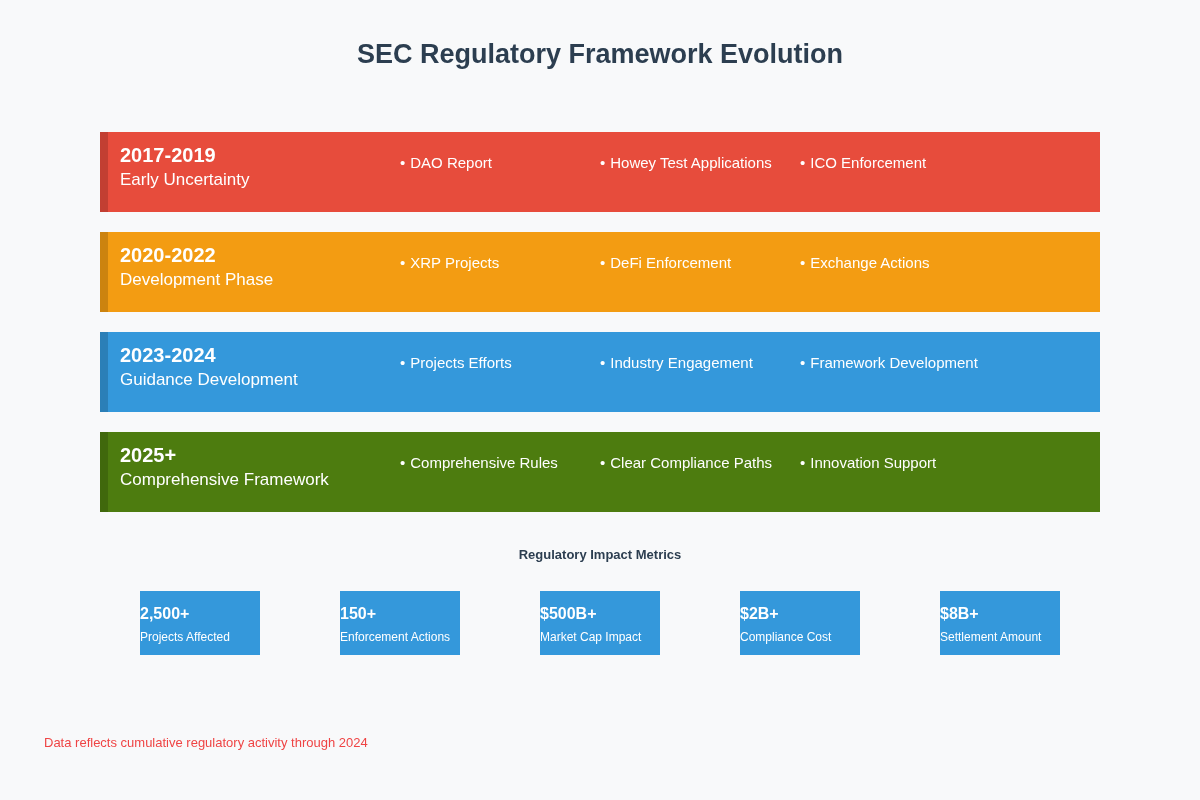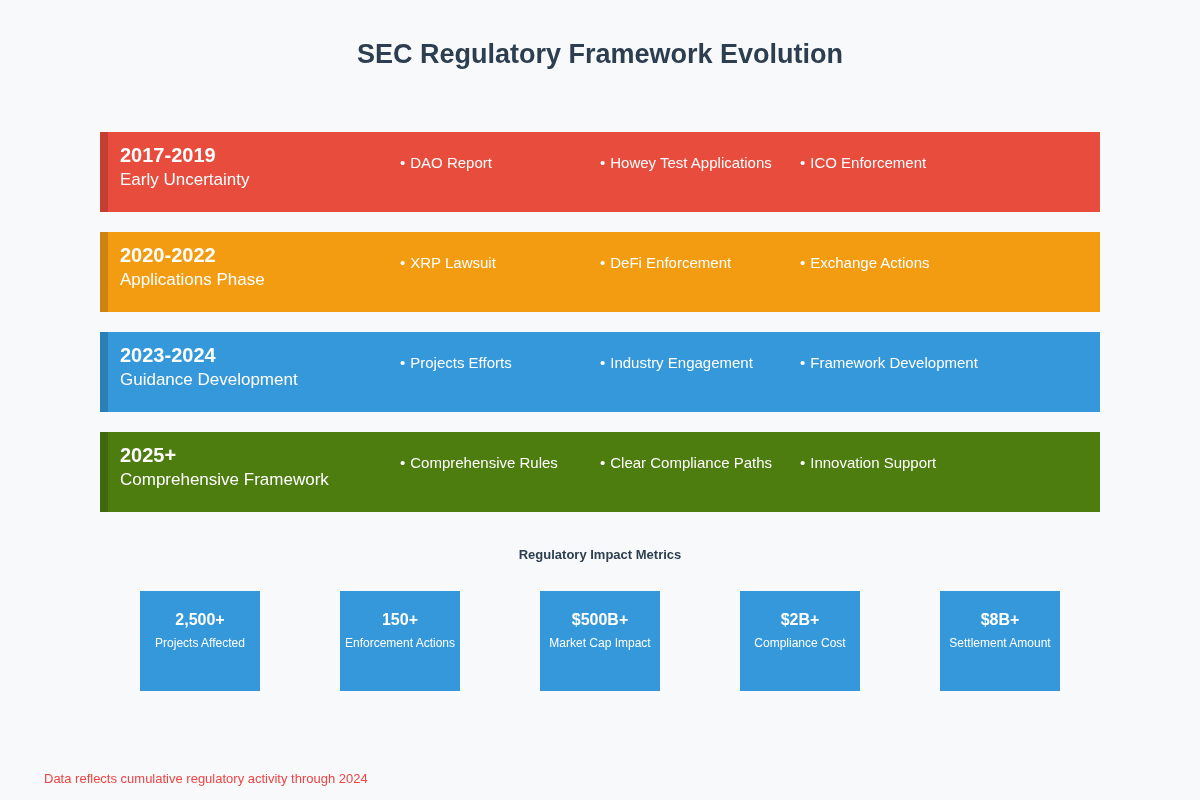--- a/index.html
+++ b/index.html
@@ -71,23 +71,22 @@
   }
   .metrics-row{
     margin-top:25px;
     display:flex;
     justify-content:center;
     gap:80px;
   }
   .metric-card{
     box-sizing:border-box;
     width:120px;
-    height:100px;
-    padding-top:18px;
-    text-align:center;
+    height:64px;
+    padding-top:12px;
   }
   .metric-value{
     font-size:16px;
     font-weight:bold;
     color:#ffffff;
     line-height:22px;
   }
   .metric-label{
     margin-top:5px;
     font-size:12px;
@@ -116,23 +115,23 @@
       <div class="phase-name">Early Uncertainty</div>
     </div>
     <div class="phase-item"><span class="bullet">•</span><span>DAO Report</span></div>
     <div class="phase-item"><span class="bullet">•</span><span>Howey Test Applications</span></div>
     <div class="phase-item"><span class="bullet">•</span><span>ICO Enforcement</span></div>
   </div>
 
   <div class="phase-row" style="background-color: rgb(243, 156, 18);">
     <div class="phase-head">
       <div class="phase-years">2020-2022</div>
-      <div class="phase-name">Applications Phase</div>
+      <div class="phase-name">Development Phase</div>
     </div>
-    <div class="phase-item"><span class="bullet">•</span><span>XRP Lawsuit</span></div>
+    <div class="phase-item"><span class="bullet">•</span><span>XRP Projects</span></div>
     <div class="phase-item"><span class="bullet">•</span><span>DeFi Enforcement</span></div>
     <div class="phase-item"><span class="bullet">•</span><span>Exchange Actions</span></div>
   </div>
 
   <div class="phase-row" style="background-color: rgb(52, 152, 219);">
     <div class="phase-head">
       <div class="phase-years">2023-2024</div>
       <div class="phase-name">Guidance Development</div>
     </div>
     <div class="phase-item"><span class="bullet">•</span><span>Projects Efforts</span></div>

